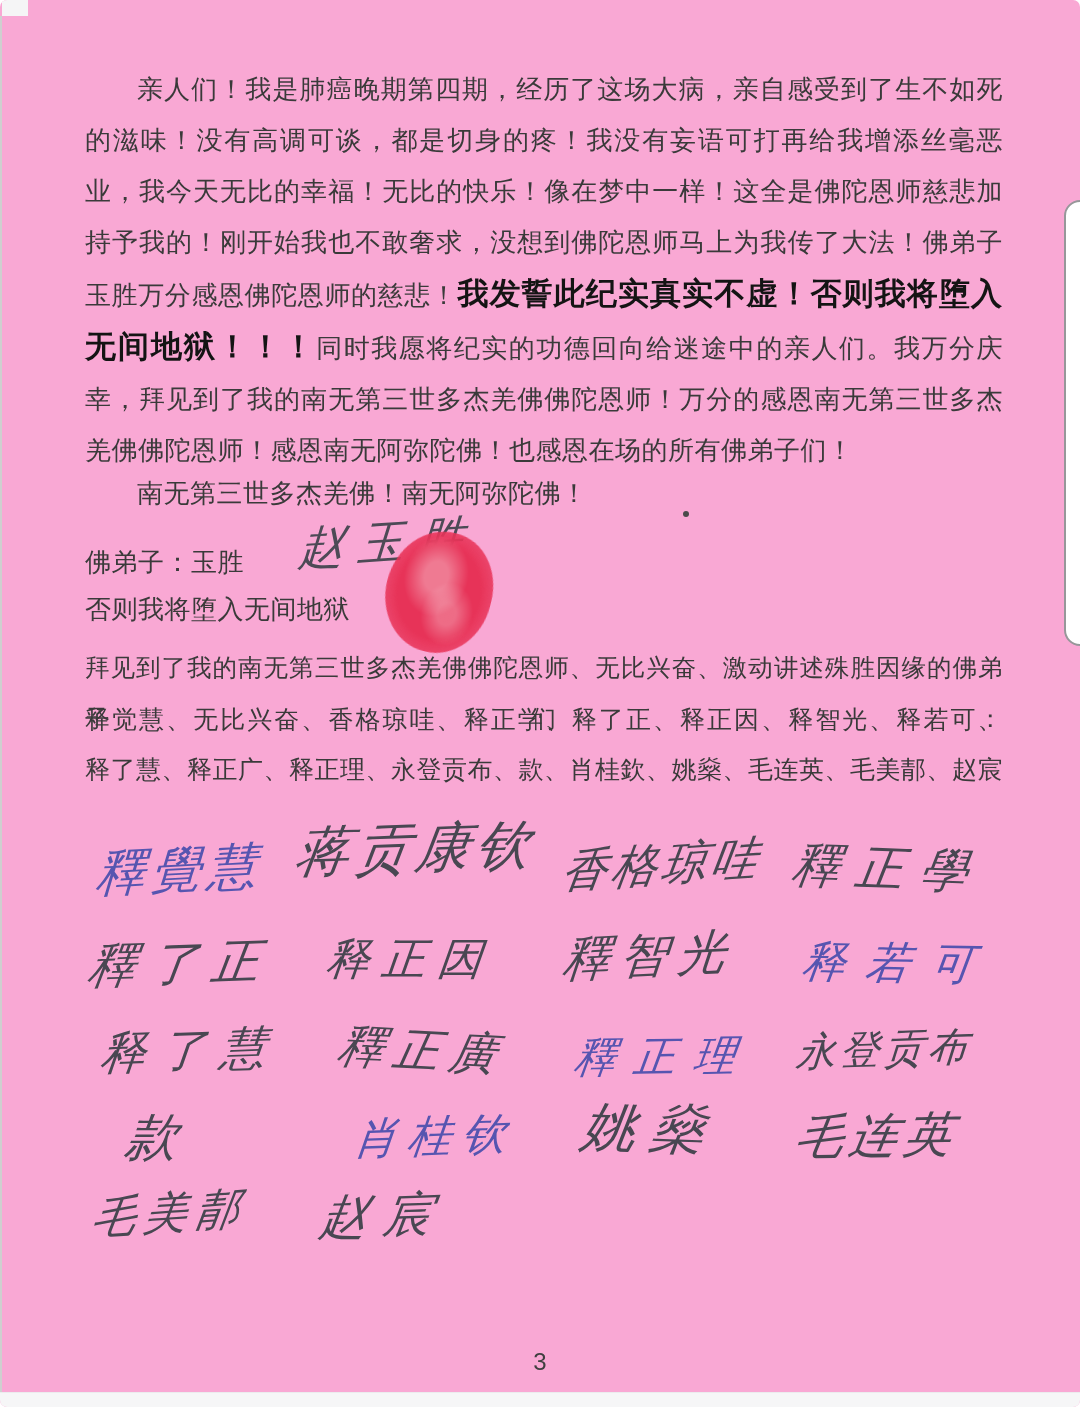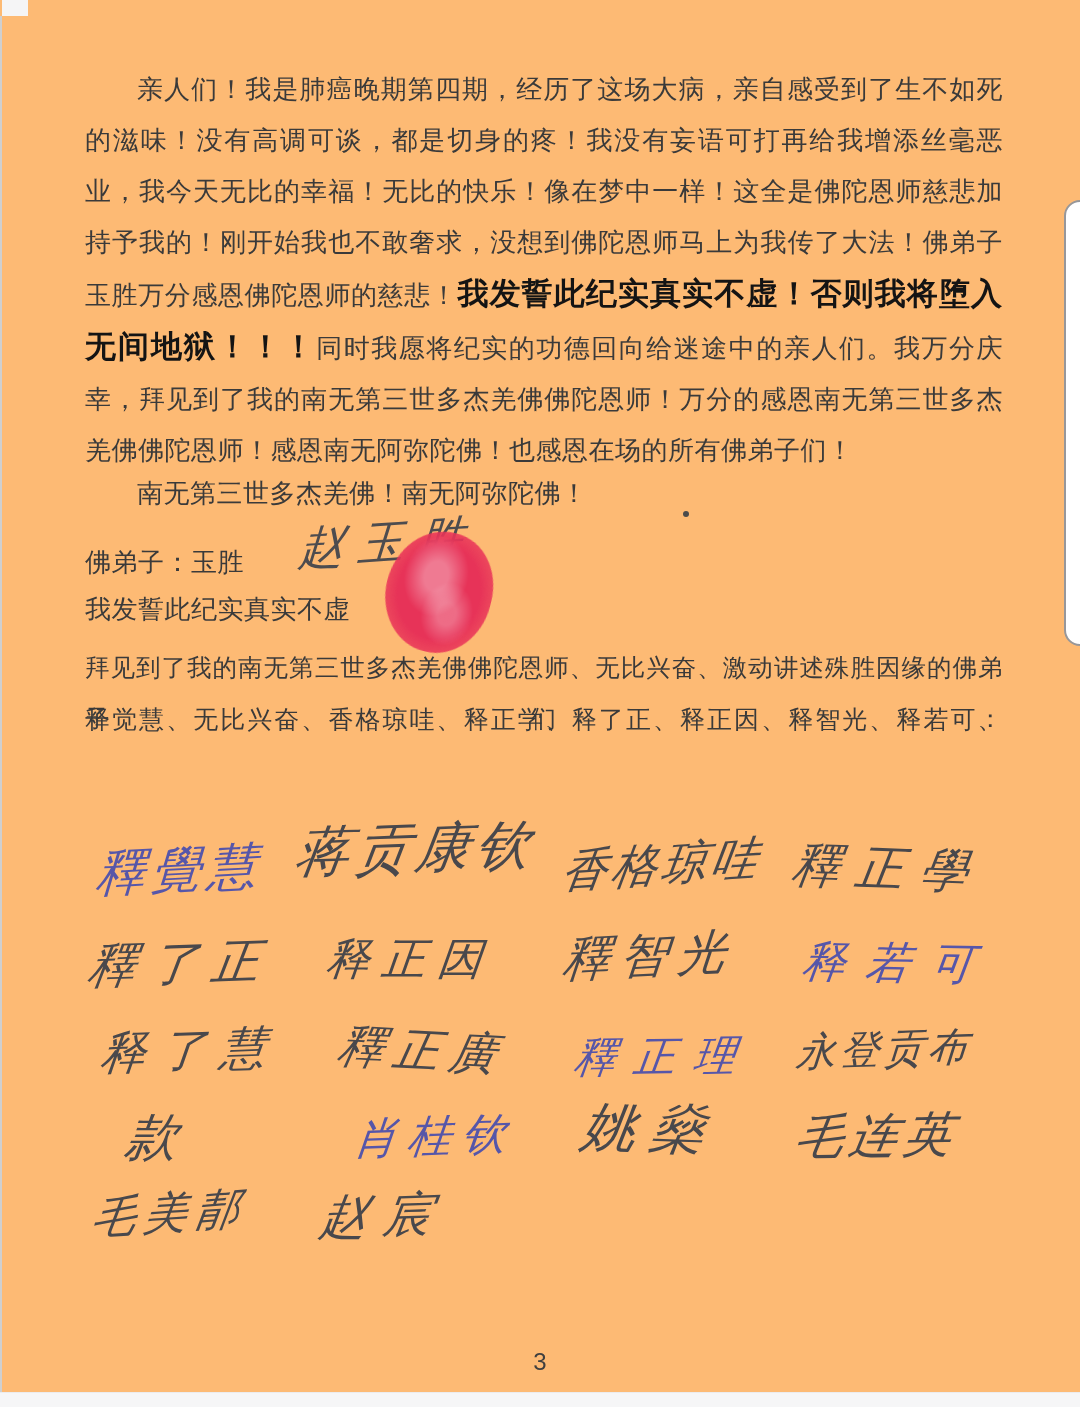--- a/index.html
+++ b/index.html
@@ -1,20 +1,20 @@
 <!DOCTYPE html>
 <html style="--text: #3a3a3a; --ink-dark: #3c4049; --ink-blue: #4a4fae; --fingerprint-red: #e73358;"><head>
 <meta charset="utf-8">
 <style>
   html,body{margin:0;padding:0;background:#fff;}
   body{overflow-x:hidden;}
   .page{
-    position:relative;width:1080px;height:1407px;background:#fdba74;
+    position:relative;width:1080px;height:1407px;background:#f9a8d4;
     font-family:"Liberation Serif","DejaVu Serif",serif;
-    color:var(--text,#3a3a3a);overflow:hidden;
+    color:var(--text,#3a3a3a);overflow:hidden;border-radius:7px;
   }
   
   .edge-left{position:absolute;left:0;top:16px;width:2px;height:1376px;background:#cfcfcf;}
   .corner-box{position:absolute;left:2px;top:0;width:26px;height:16px;background:#f5f5f6;}
   .footer-strip{position:absolute;left:0;top:1392px;width:1080px;height:15px;background:#f6f6f7;border-top:1px solid #ececee;}
   
   .textline,.body{
     position:absolute;left:85px;width:918px;font-size:26px;line-height:51px;
     text-align:justify;letter-spacing:.5px;color:var(--text,#3a3a3a);
   }
@@ -59,28 +59,29 @@
 <div class="page">
 
   <div class="corner-box"></div>
   <div class="edge-left"></div>
 
   <p class="body"><span>亲人们！我是肺癌晚期第四期，经历了这场大病，亲自感受到了生不如死的滋味！没有高调可谈，都是切身的疼！我没有妄语可打再给我增添丝毫恶业，我今天无比的幸福！无比的快乐！像在梦中一样！这全是佛陀恩师慈悲加持予我的！刚开始我也不敢奢求，没想到佛陀恩师马上为我传了大法！佛弟子玉胜万分感恩佛陀恩师的慈悲！</span><b class="oath">我发誓此纪实真实不虚！否则我将堕入无间地狱！！！</b><span>同时我愿将纪实的功德回向给迷途中的亲人们。我万分庆幸，拜见到了我的南无第三世多杰羌佛佛陀恩师！万分的感恩南无第三世多杰羌佛佛陀恩师！感恩南无阿弥陀佛！也感恩在场的所有佛弟子们！</span></p>
 
   <div class="textline homage">南无第三世多杰羌佛！南无阿弥陀佛！</div>
 
   <div class="textline signer">佛弟子：玉胜</div>
-  <div class="textline dateline">我发誓此纪实真实不虚</div>
+  <div class="textline dateline">否则我将堕入无间地狱</div>
 
   <div class="hand-sign">赵玉胜</div>
   <div class="fingerprint"></div>
   <div class="ink-dot"></div>
 
   <div class="textline witness-intro">拜见到了我的南无第三世多杰羌佛佛陀恩师、无比兴奋、激动讲述殊胜因缘的佛弟子们：</div>
   <div class="textline names names1">释觉慧、无比兴奋、香格琼哇、释正学、释了正、释正因、释智光、释若可、</div>
+  <div class="textline names names2">释了慧、释正广、释正理、永登贡布、款、肖桂欽、姚燊、毛连英、毛美郬、赵宸</div>
 
   <span class="sig" style="left: 95px; top: 845px; font-size: 50px; letter-spacing: 6px; transform: rotate(-3deg) skewX(-6deg); color: rgb(74, 79, 174);">釋覺慧</span>
   <span class="sig" style="left: 296px; top: 822px; font-size: 54px; letter-spacing: 6px; transform: rotate(-2deg) skewX(-10deg); color: rgb(60, 64, 73);">蒋贡康钦</span>
   <span class="sig" style="left: 562px; top: 842px; font-size: 46px; letter-spacing: 4px; transform: rotate(-4deg) skewX(-12deg); color: rgb(60, 64, 73);">香格琼哇</span>
   <span class="sig" style="left: 792px; top: 845px; font-size: 48px; letter-spacing: 16px; transform: rotate(2deg) skewX(-6deg); color: rgb(60, 64, 73);">釋正學</span>
 
   <span class="sig" style="left: 88px; top: 940px; font-size: 48px; letter-spacing: 14px; transform: rotate(-2deg) skewX(-10deg); color: rgb(60, 64, 73);">釋了正</span>
   <span class="sig" style="left: 326px; top: 938px; font-size: 44px; letter-spacing: 12px; transform: rotate(0deg) skewX(-6deg); color: rgb(60, 64, 73);">释正因</span>
   <span class="sig" style="left: 562px; top: 932px; font-size: 48px; letter-spacing: 10px; transform: rotate(-3deg) skewX(-8deg); color: rgb(60, 64, 73);">釋智光</span>
   <span class="sig" style="left: 802px; top: 942px; font-size: 44px; letter-spacing: 20px; transform: rotate(1deg) skewX(-6deg); color: rgb(74, 79, 174);">释若可</span>

